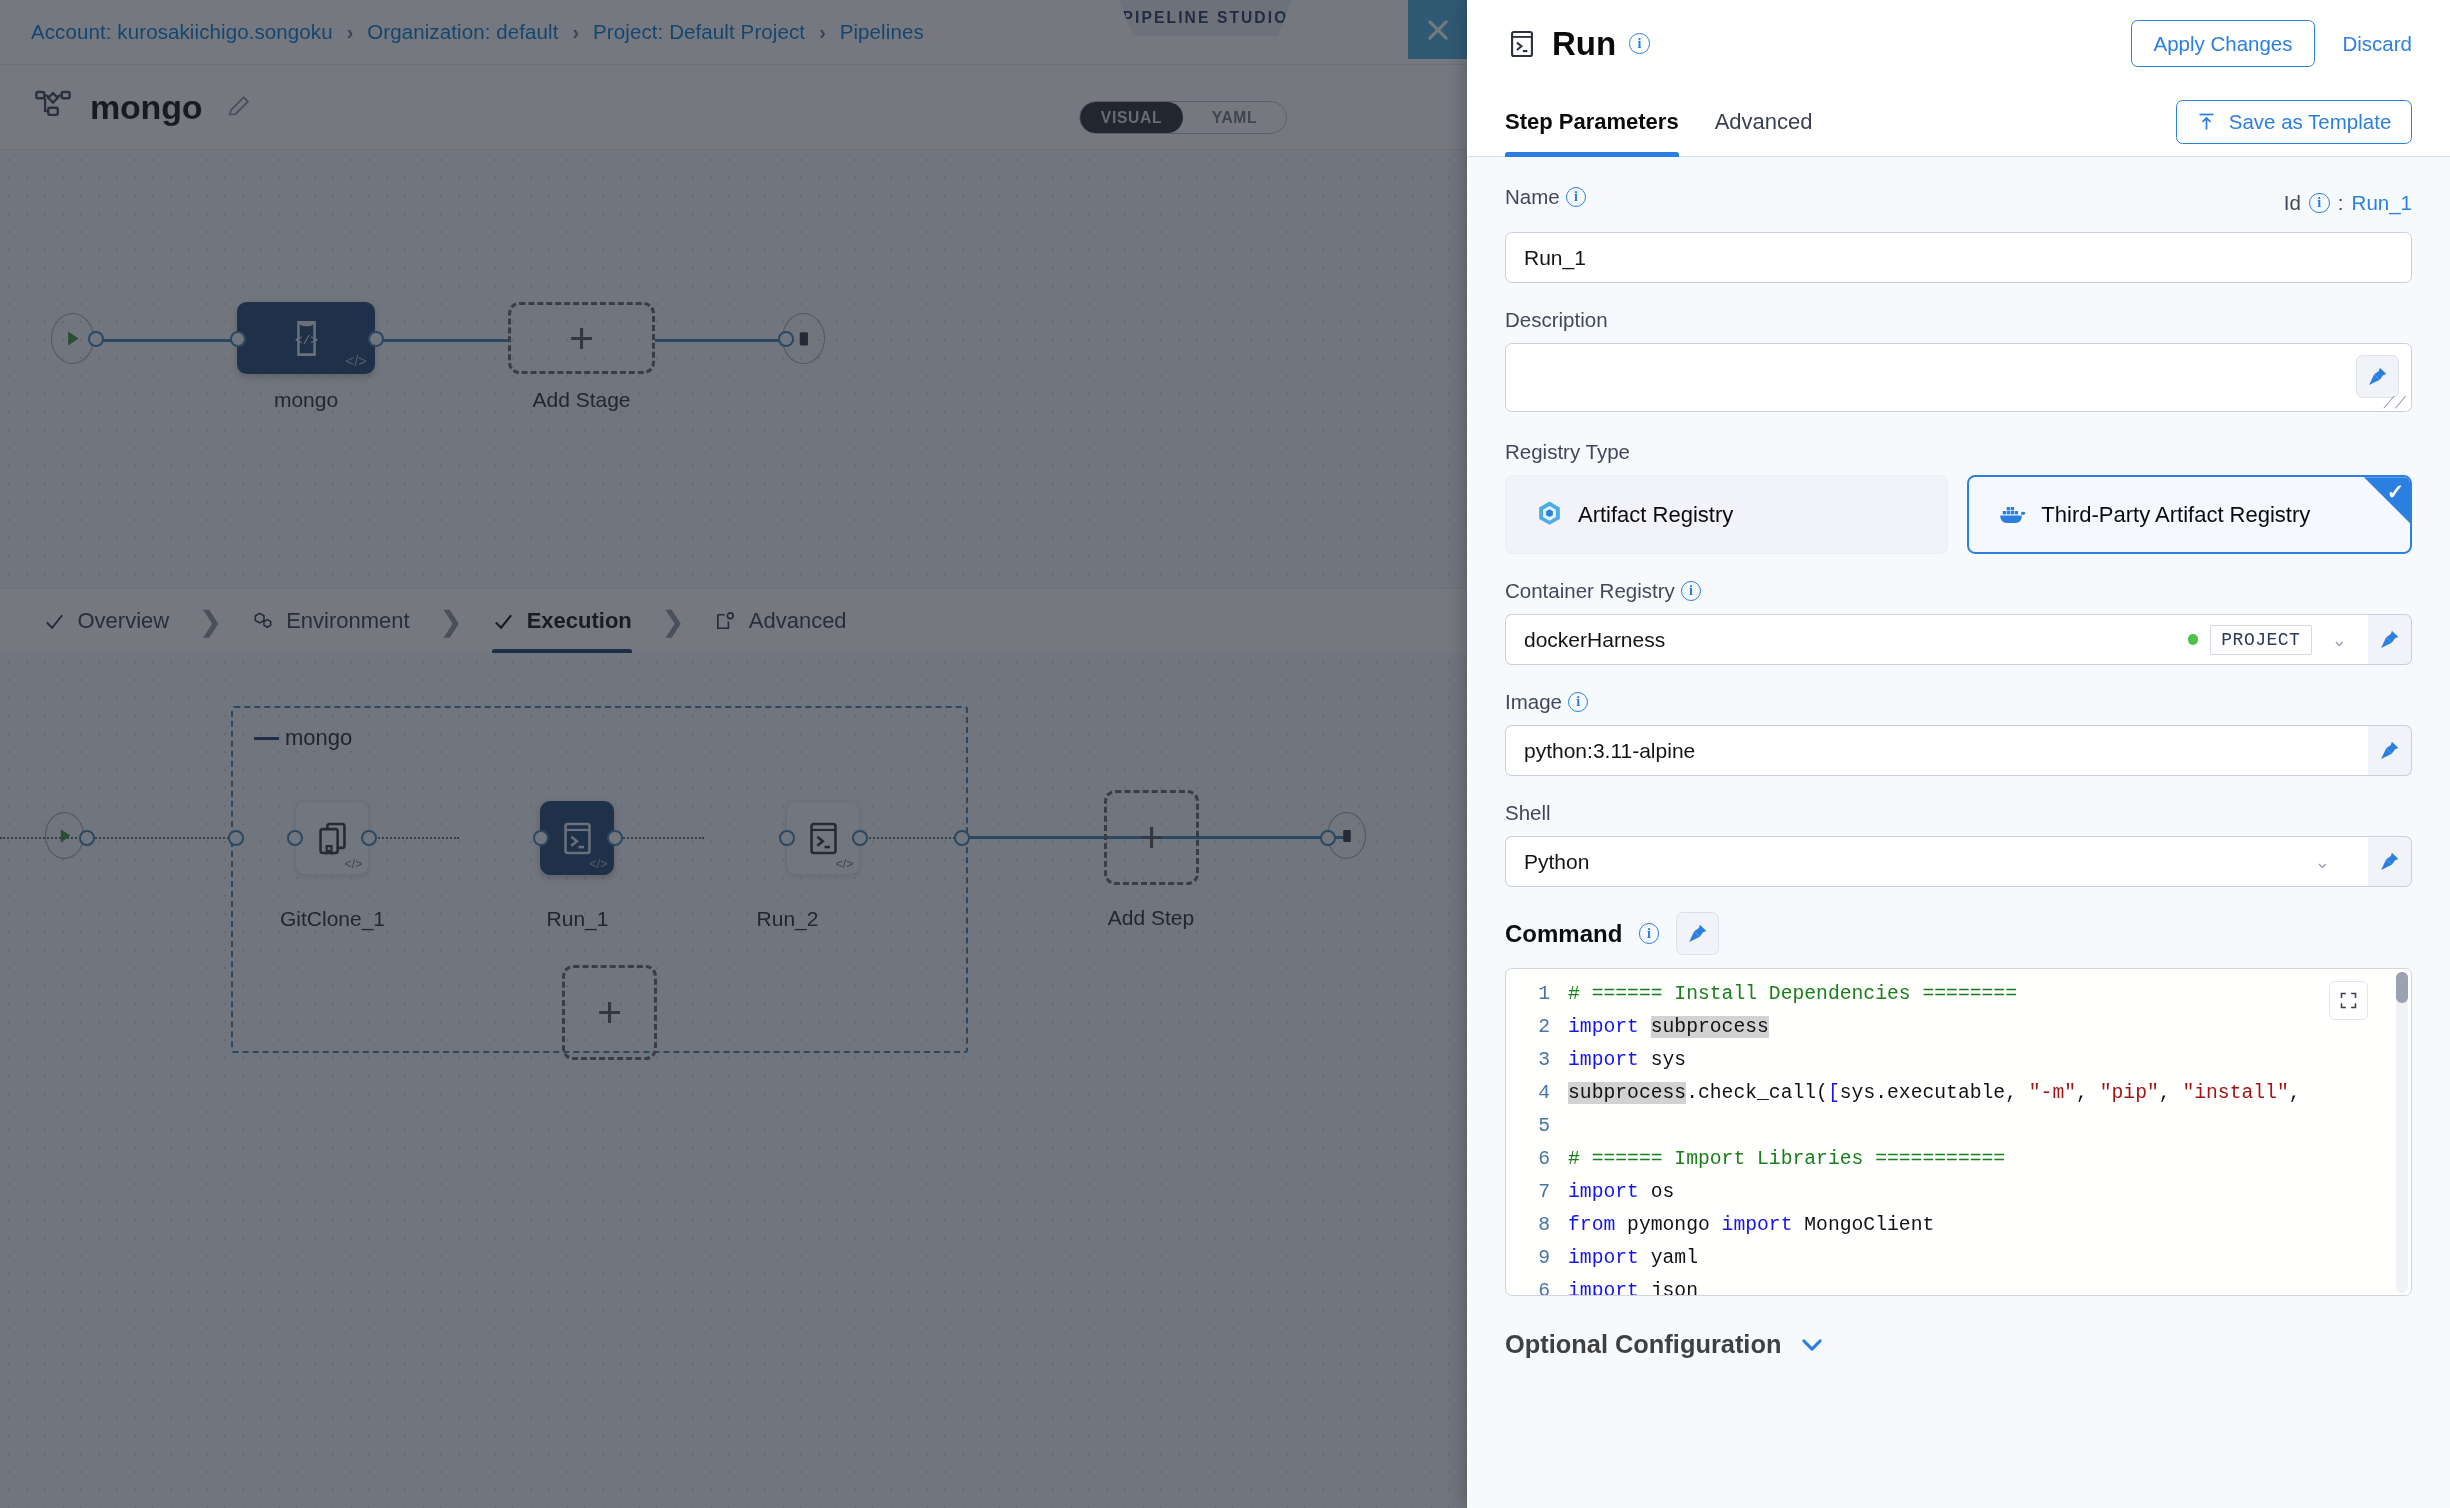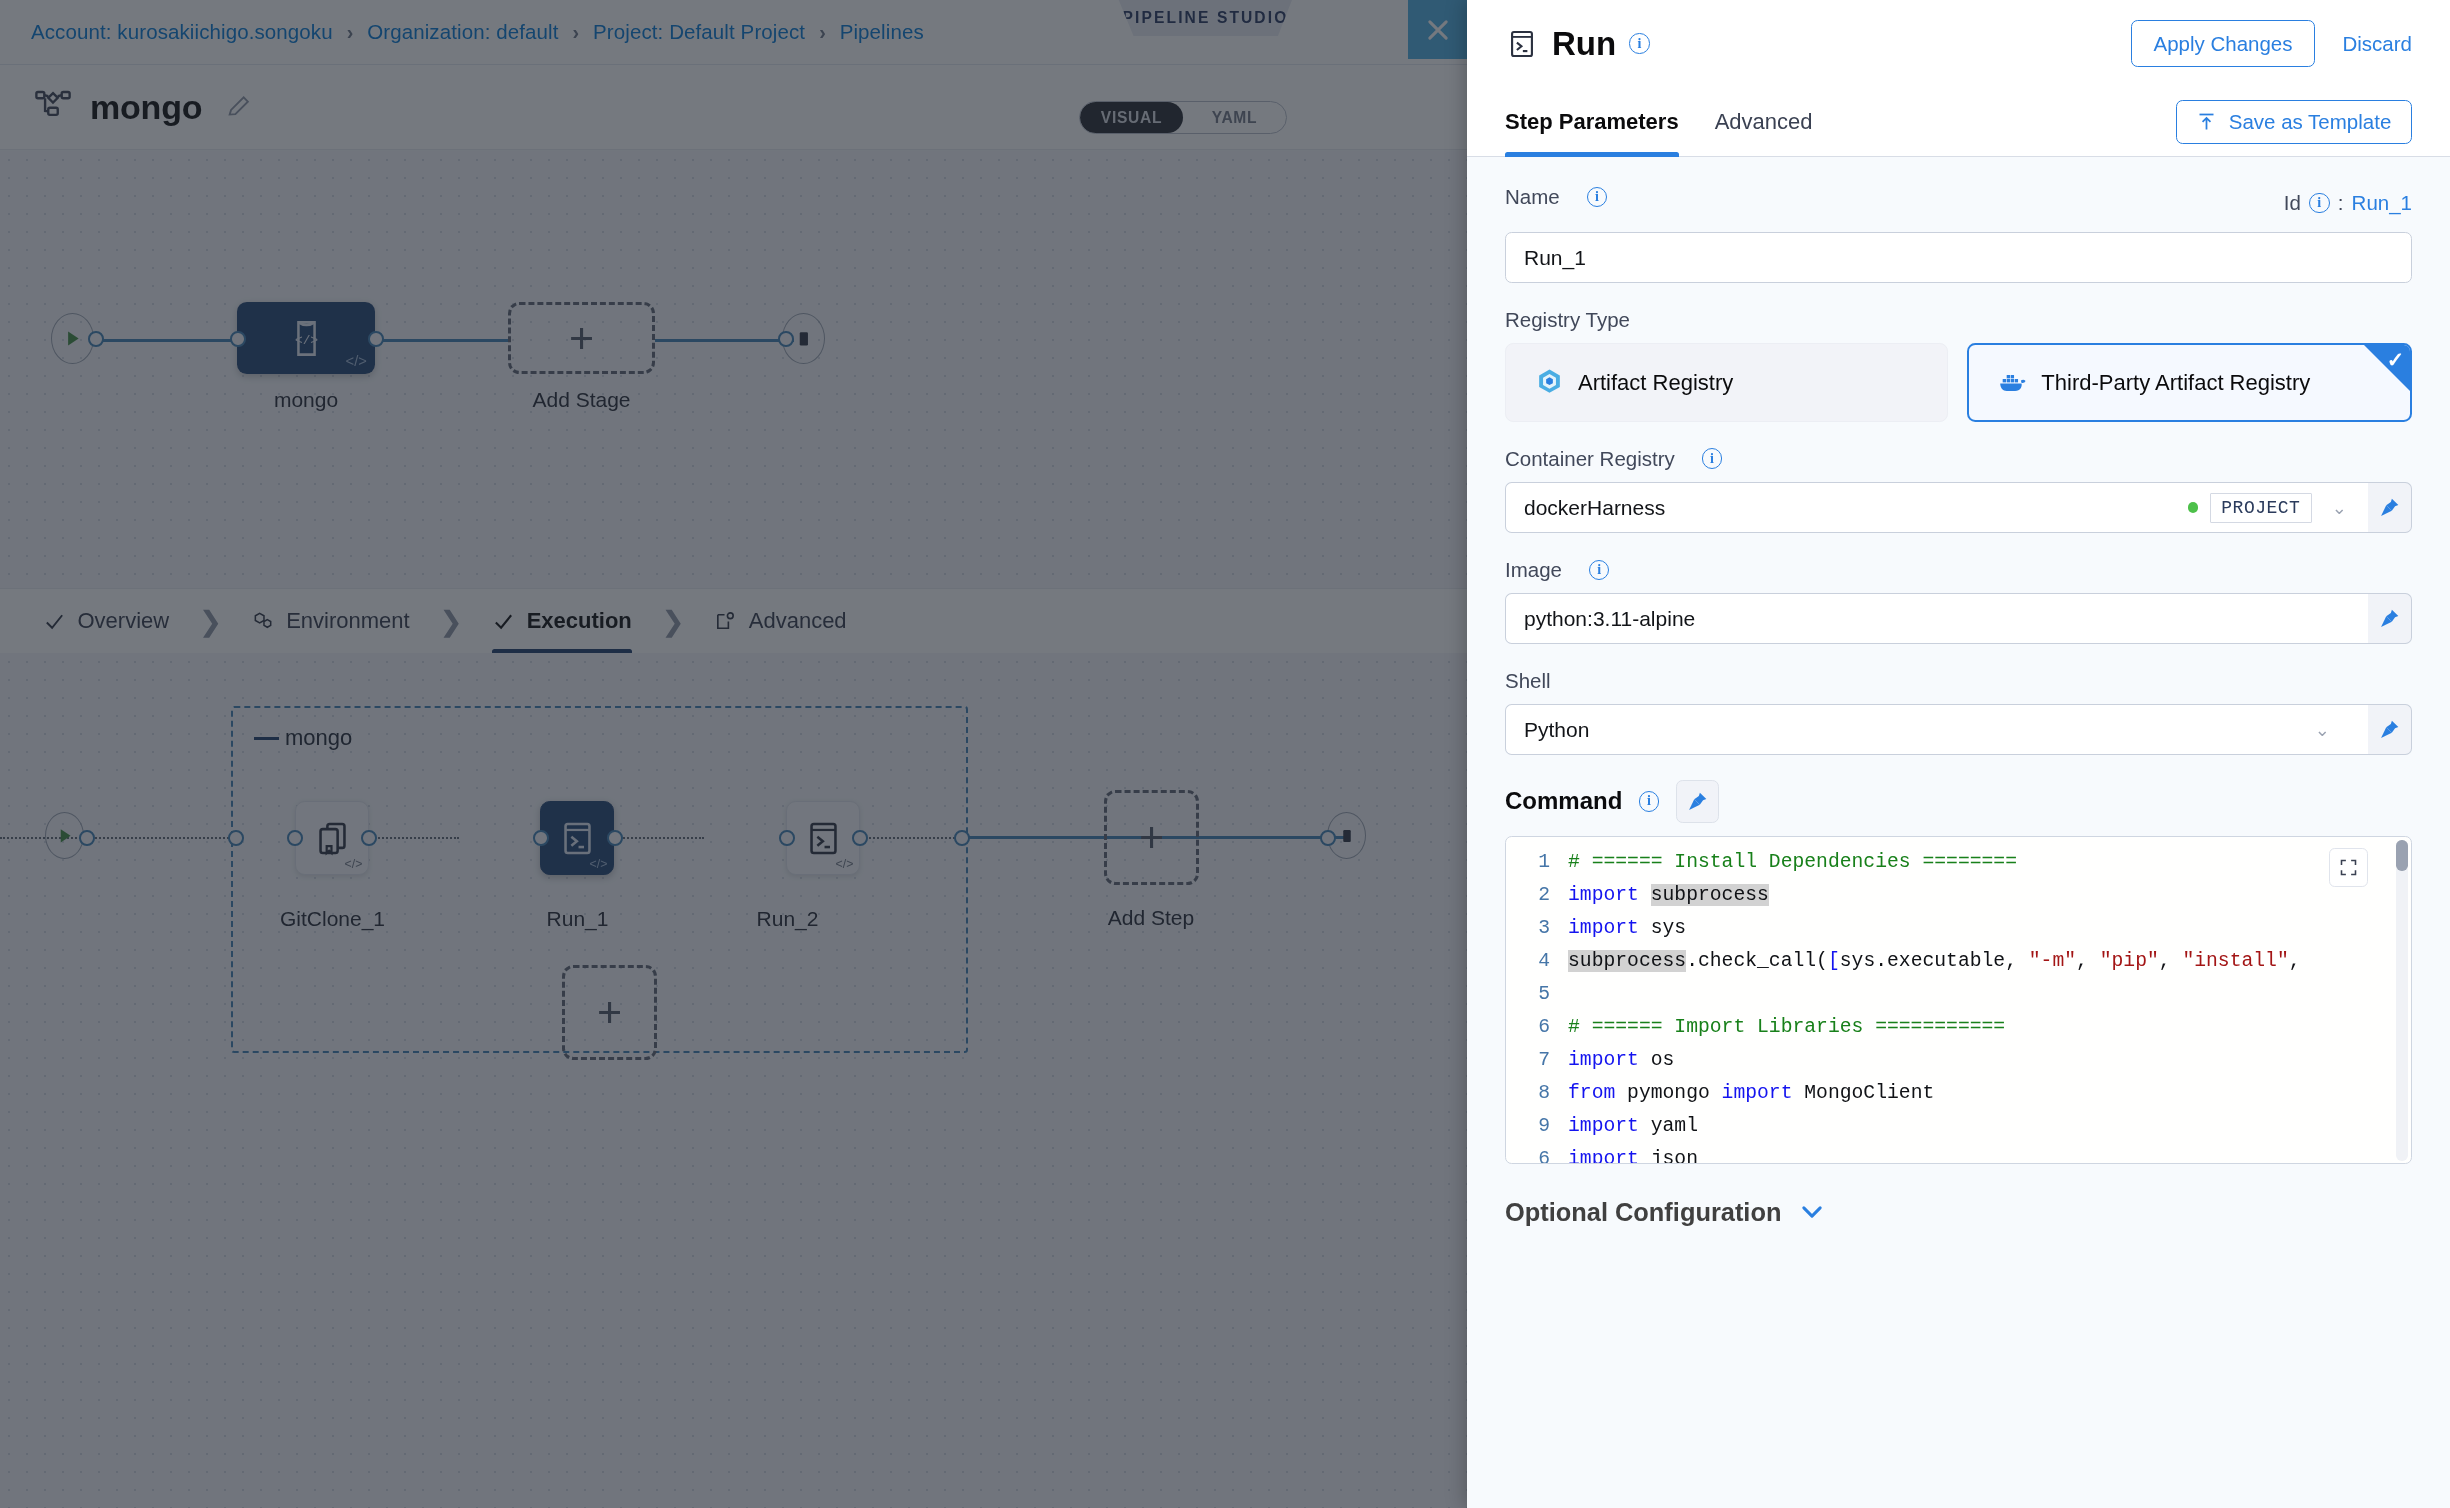--- a/index.html
+++ b/index.html
@@ -176,21 +176,21 @@
     display: flex; align-items: center; position: relative; margin-right: 36px;
   }
   .ptab.active { font-weight: 700; color: #0b0b0d; }
   .ptab.active::after {
     content: ""; position: absolute; left: 0; right: 0; bottom: 0; height: 4.9px;
     background: #2a7fe0; border-radius: 2.5px 2.5px 0 0;
   }
   .panel-body { flex: 1; overflow: hidden; padding: 28px 38px 0 38px; }
 
   .field-label { font-size: 20.5px; color: #41485a; margin-bottom: 11.5px;
-    display: flex; align-items: center; gap: 27px; }
+    display: flex; align-items: center; gap: 6px; }
   .field-row { display: flex; align-items: center; justify-content: space-between; margin-bottom: 11.5px; }
   .id-line { font-size: 20.5px; color: #2a7fe0; display: flex; align-items: center; gap: 8.2px; }
   .id-line .grey-t { color: #41485a; }
   .text-input {
     width: 100%; height: 51px; border: 0.8px solid #c9d0dc; border-radius: 6.6px;
     background: #fff; font-size: 21px; color: #121418; padding: 0 18px;
     font-family: "Liberation Sans", sans-serif; outline: none;
   }
   .block { margin-bottom: 24.6px; }
   .ta-wrap { position: relative; }
@@ -535,20 +535,33 @@
           <div class="id-line">
             <span class="grey-t">Id</span>
             <span class="info-i">i</span>
             <span class="grey-t">:</span>
             <span>Run_1</span>
           </div>
         </div>
         <input class="text-input" value="Run_1" style="">
       </div>
 
+      <div class="block">
+        <div class="field-label">Description</div>
+        <div class="ta-wrap">
+          <textarea class="textarea" style=""></textarea>
+          <div class="pin-btn attached">
+            <svg viewBox="0 0 24 24" width="23" height="23">
+              <path d="M14.5 2.8 L21.2 9.5 L17.8 10.6 L14.4 15.4 L8.6 9.6 L13.4 6.2 Z" fill="#2a7fe0"></path>
+              <path d="M8.6 9.6 L3.2 20.8 L14.4 15.4" fill="#2a7fe0"></path>
+            </svg>
+          </div>
+          <span class="ta-resize">⟋⟋</span>
+        </div>
+      </div>
 
       <div class="block">
         <div class="field-label">Registry Type</div>
         <div class="reg-cards">
           <div class="reg-card">
             <svg viewBox="0 0 24 24" width="31" height="31">
               <path d="M12 2 L20 6.6 V15.4 L12 20 L4 15.4 V6.6 Z" fill="#4aade3"></path>
               <path d="M12 5.4 L17 8.3 V14 L12 16.9 L7 14 V8.3 Z" fill="#ffffff" opacity=".85"></path>
               <path d="M12 8 L14.6 9.5 V12.5 L12 14 L9.4 12.5 V9.5 Z" fill="#2a7fe0"></path>
             </svg>

